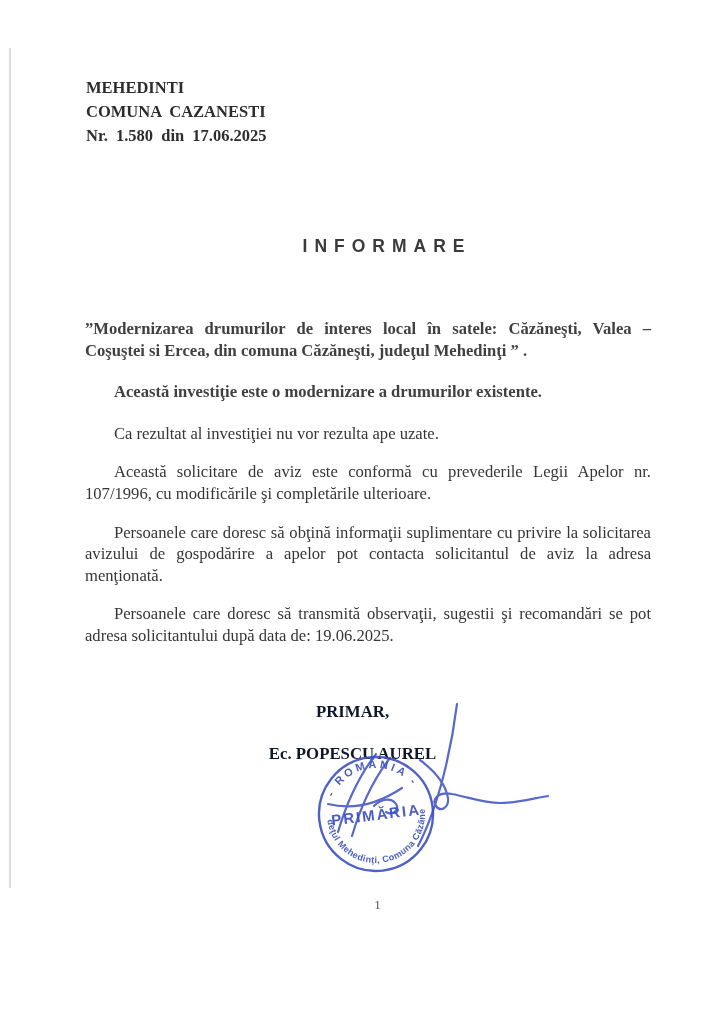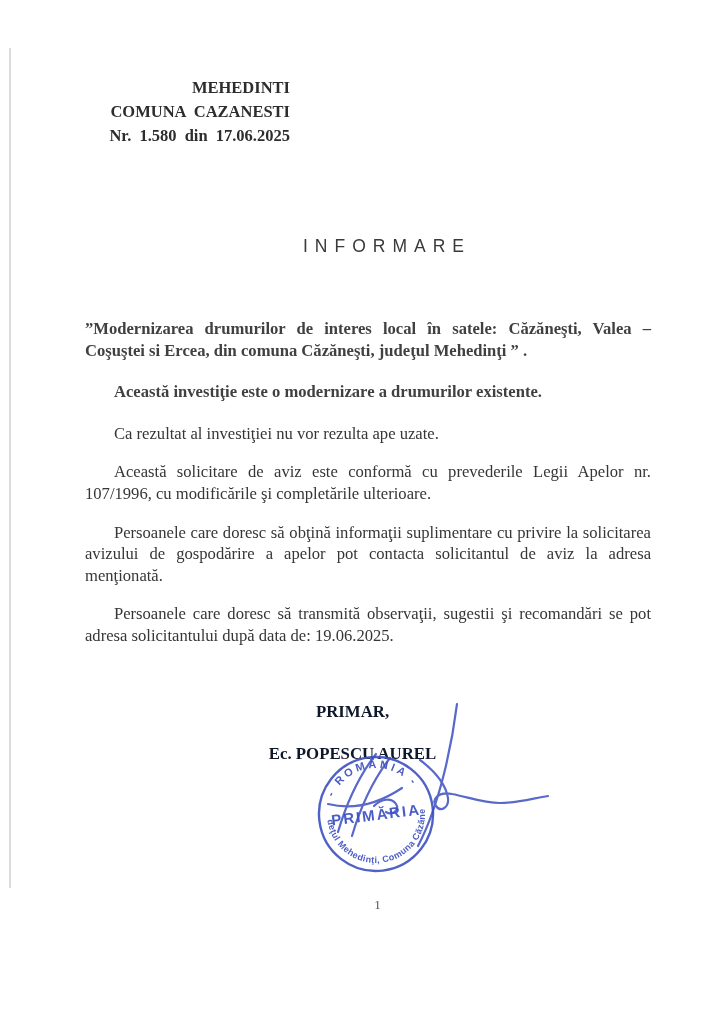--- a/index.html
+++ b/index.html
@@ -10,29 +10,29 @@
     overflow:hidden;
     font-family:"Liberation Serif", serif;
     color:#333333;
   }
   .scan-edge {
     position:absolute; left:9px; top:48px; width:2px; height:840px;
     background:#d6d3ce; opacity:.8;
   }
   .letterhead {
     position:absolute; top:76px; left:86px; width:204px;
-    text-align:right; font-weight:bold;
+    text-align:left; font-weight:bold;
     font-size:16.5px; line-height:24px; color:#2d2d2d;
     word-spacing:4px;
   }
   .doc-title {
     position:absolute; top:236px; left:85px; width:570px;
     text-align:center; text-indent:34px;
     font-family:"Liberation Sans", sans-serif;
-    font-weight:normal; font-size:17.5px; letter-spacing:7px;
+    font-weight:bold; font-size:17.5px; letter-spacing:7px;
     color:#3a3a3a;
   }
   .body-text {
     position:absolute; top:318px; left:85px; width:566px;
     font-size:16.6px; line-height:21.6px; text-align:justify;
     color:#363636;
   }
   .body-text p { margin:0; }
   .p-indent { text-indent:29px; }
   .p-bold { font-weight:bold; color:#404040;font-family:Liberation Serif, serif; }

